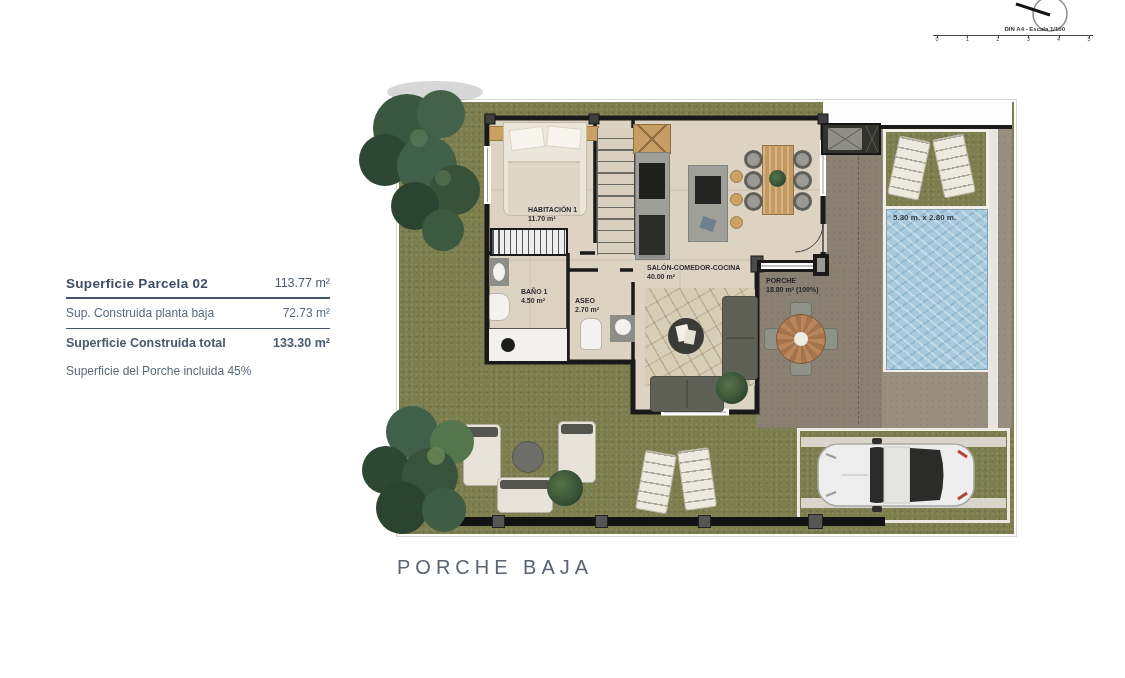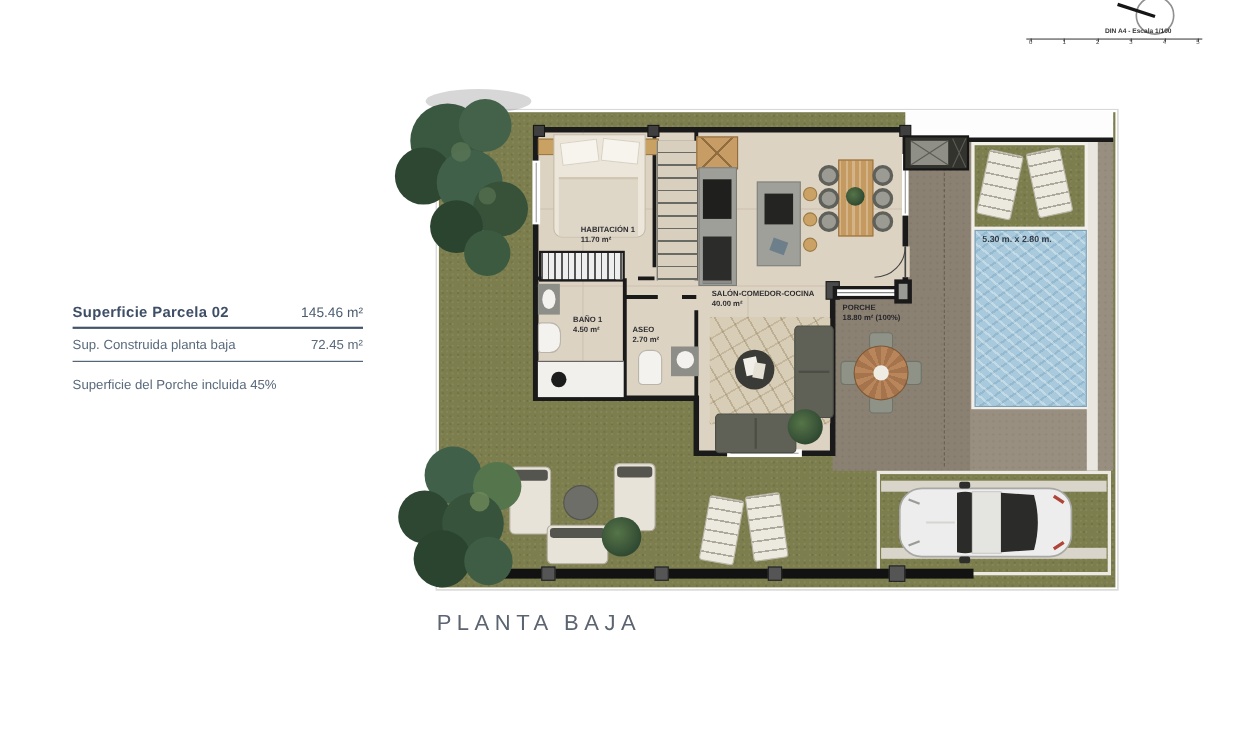--- a/index.html
+++ b/index.html
@@ -2,21 +2,21 @@
 <html><head>
 <meta charset="utf-8">
 <style>
   html,body{margin:0;padding:0;background:#fff;}
   #canvas{position:relative;width:1125px;height:678px;background:#ffffff;overflow:hidden;
           font-family:"Liberation Sans",sans-serif;}
   .abs{position:absolute;}
 
   
   .legend{position:absolute;left:66px;top:276px;width:264px;color:#44546a;z-index:20;}
-  .lg-row{display:flex;justify-content:space-between;align-items:flex-end;}
+  .lg-row{display:flex;justify-content:space-between;align-items:flex-start;}
   .lg-title{font-size:13.5px;font-weight:bold;letter-spacing:.3px;color:#3d4e66;}
   .lg-val{font-size:12.5px;color:#4a5a6e;}
   .lg-rule{border:none;border-top:2px solid #44546a;margin:6px 0 7px 0;}
   .lg-rule2{border:none;border-top:1.5px solid #44546a;margin:8px 0 7px 0;}
   .lg-item{font-size:12px;color:#596a7c;margin:3px 0;}
   .lg-total{font-size:12.5px;font-weight:600;color:#4a5a6e;margin-top:1px;}
   .lg-note{font-size:12px;color:#596a7c;margin-top:14px;}
 
   
   .scale-label{position:absolute;left:925px;top:26px;width:140px;text-align:right;
@@ -80,28 +80,32 @@
       <span class="scale-tick">2</span>
       <span class="scale-tick">3</span>
       <span class="scale-tick">4</span>
       <span class="scale-tick">5</span>
     </div>
   </div>
 
   <div class="legend">
     <div class="lg-row">
       <span class="lg-title">Superficie Parcela 02</span>
-      <span class="lg-val">145.46 m²</span>
+      <span class="lg-val">113.77 m²</span>
     </div>
     <hr class="lg-rule">
     <div class="lg-row lg-item">
       <span>Sup. Construida planta baja</span>
-      <span>72.45 m²</span>
+      <span>72.73 m²</span>
     </div>
     <hr class="lg-rule2">
+    <div class="lg-row lg-total">
+      <span>Superficie Construida total</span>
+      <span>133.30 m²</span>
+    </div>
     <div class="lg-note">Superficie del Porche incluida 45%</div>
   </div>
 
   <div class="abs grass" style="left:397px;top:100px;width:615px;height:432px;border:2px solid #fff;
        outline:1px solid #d9d9d9;z-index:1"></div>
 
   <div class="abs" style="left:823px;top:101px;width:189px;height:26px;background:#fdfdfd;z-index:2"></div>
 
   <div class="abs porch" style="left:818px;top:128px;width:64px;height:300px;z-index:3;
        border-left:1px dashed rgba(40,35,28,.0)"></div>
@@ -310,15 +314,15 @@
   </div>
   <div class="room-label" style="left:647px;top:264px">
     <div>SALÓN-COMEDOR-COCINA</div>
     <div>40.00 m²</div>
   </div>
   <div class="room-label" style="left:766px;top:277px;color:#26262a">
     <div>PORCHE</div>
     <div>18.80 m² (100%)</div>
   </div>
 
-  <div class="plan-title">PLANTA BAJA</div>
+  <div class="plan-title">PORCHE BAJA</div>
 
 </div>
 
 </body></html>

